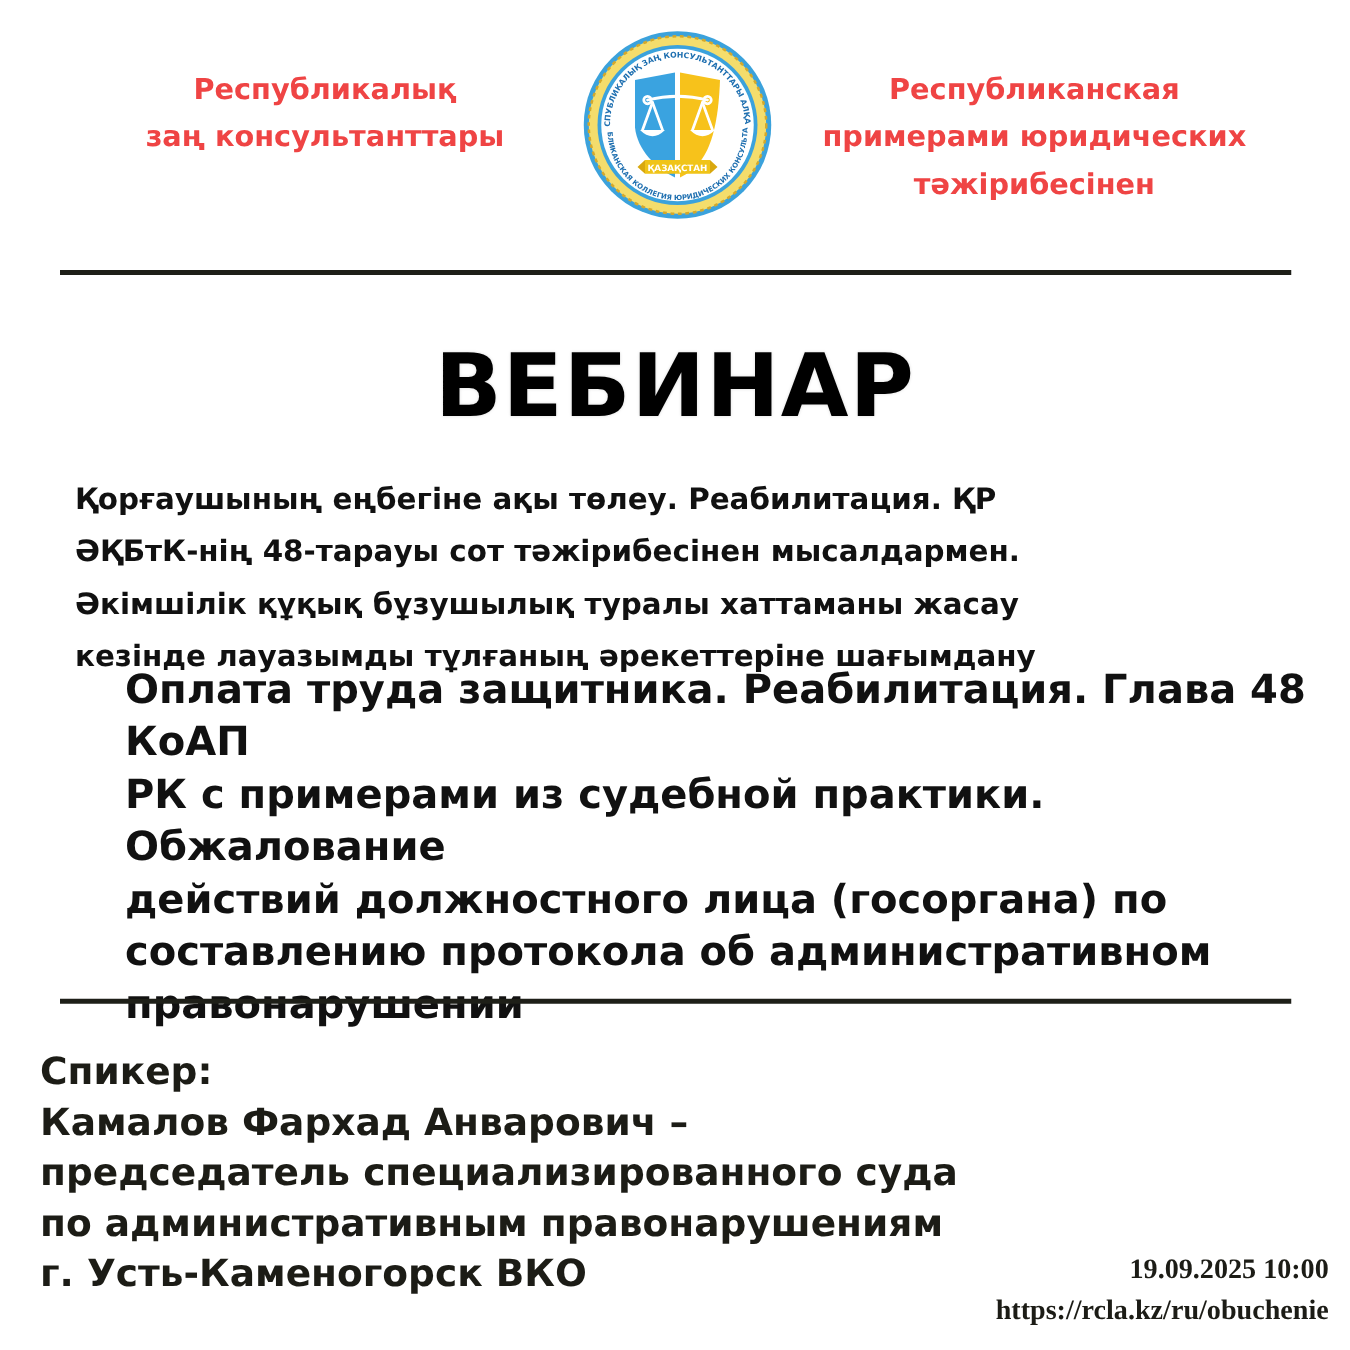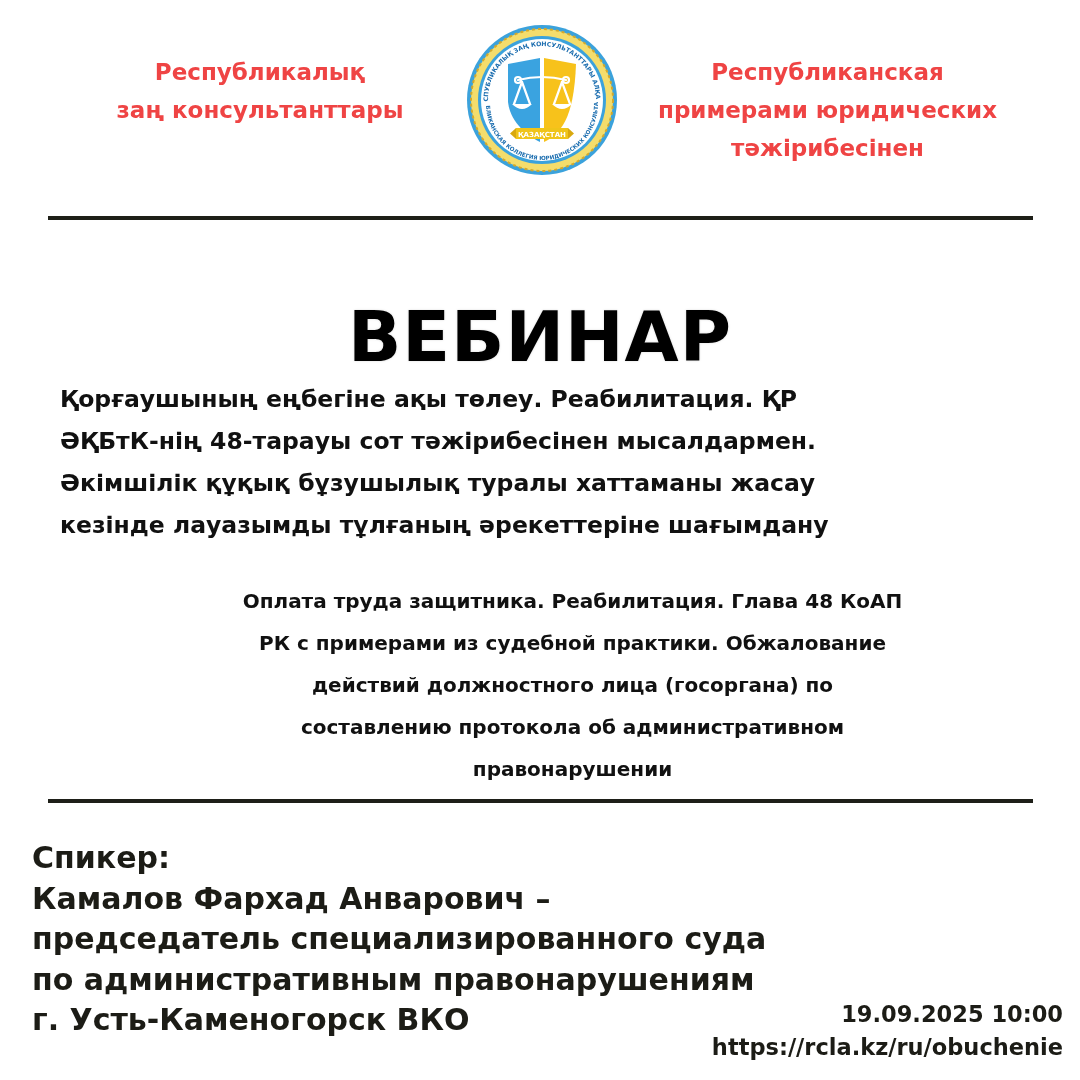--- a/index.html
+++ b/index.html
@@ -14,38 +14,37 @@
   .org-kz { left: 70px; top: 53px; width: 380px; }
   .org-ru { left: 635px; top: 53px; width: 385px; }
   .logo { left: 466px; top: 24px; width: 152px; height: 152px; }
   .divider { left: 48px; width: 985px; height: 4px; background: #1e1f18; }
   .div1 { top: 216px; }
   .div2 { top: 799px; }
   .title {
     left: 0; width: 1080px; top: 268px; text-align: center;
     font-size: 70px; font-weight: bold; letter-spacing: 1px; color: #000;
     text-shadow: 0 0 3px #e6e6e6, 0 0 2px #eeeeee;
-    margin-top: 28px;
   }
   .kz-desc {
     left: 60px; width: 960px; top: 378px; text-align: left;
     font-size: 23.5px; font-weight: bold; line-height: 42px; color: #111;
   }
   .ru-desc {
-    left: 100px; width: 945px; top: 580px; text-align: center;
-    font-size: 20px; font-weight: bold; line-height: 42px; color: #111;
+    left: 100px; width: 945px; top: 530px; 
+    font-size: 32px; font-weight: bold; line-height: 42px; color: #111;
   }
   .speaker {
     left: 32px; top: 838px; width: 720px;
     font-size: 30px; font-weight: bold; line-height: 40.5px; color: #1c1c16;
   }
   .speaker div { white-space: nowrap; }
   .meta {
     right: 17px; top: 998px; text-align: right;
-    font-size: 22.5px; font-weight: bold; line-height: 33px; color: #1c1c16;
+    font-size: 22.5px; font-weight: bold; line-height: 33px; color: #1c1c16; font-family: Liberation Serif, serif;
   }
 </style>
 </head>
 <body>
 
 <div class="abs org org-kz">
   <div>Республикалық</div>
   <div>заң консультанттары</div>
 </div>
 

